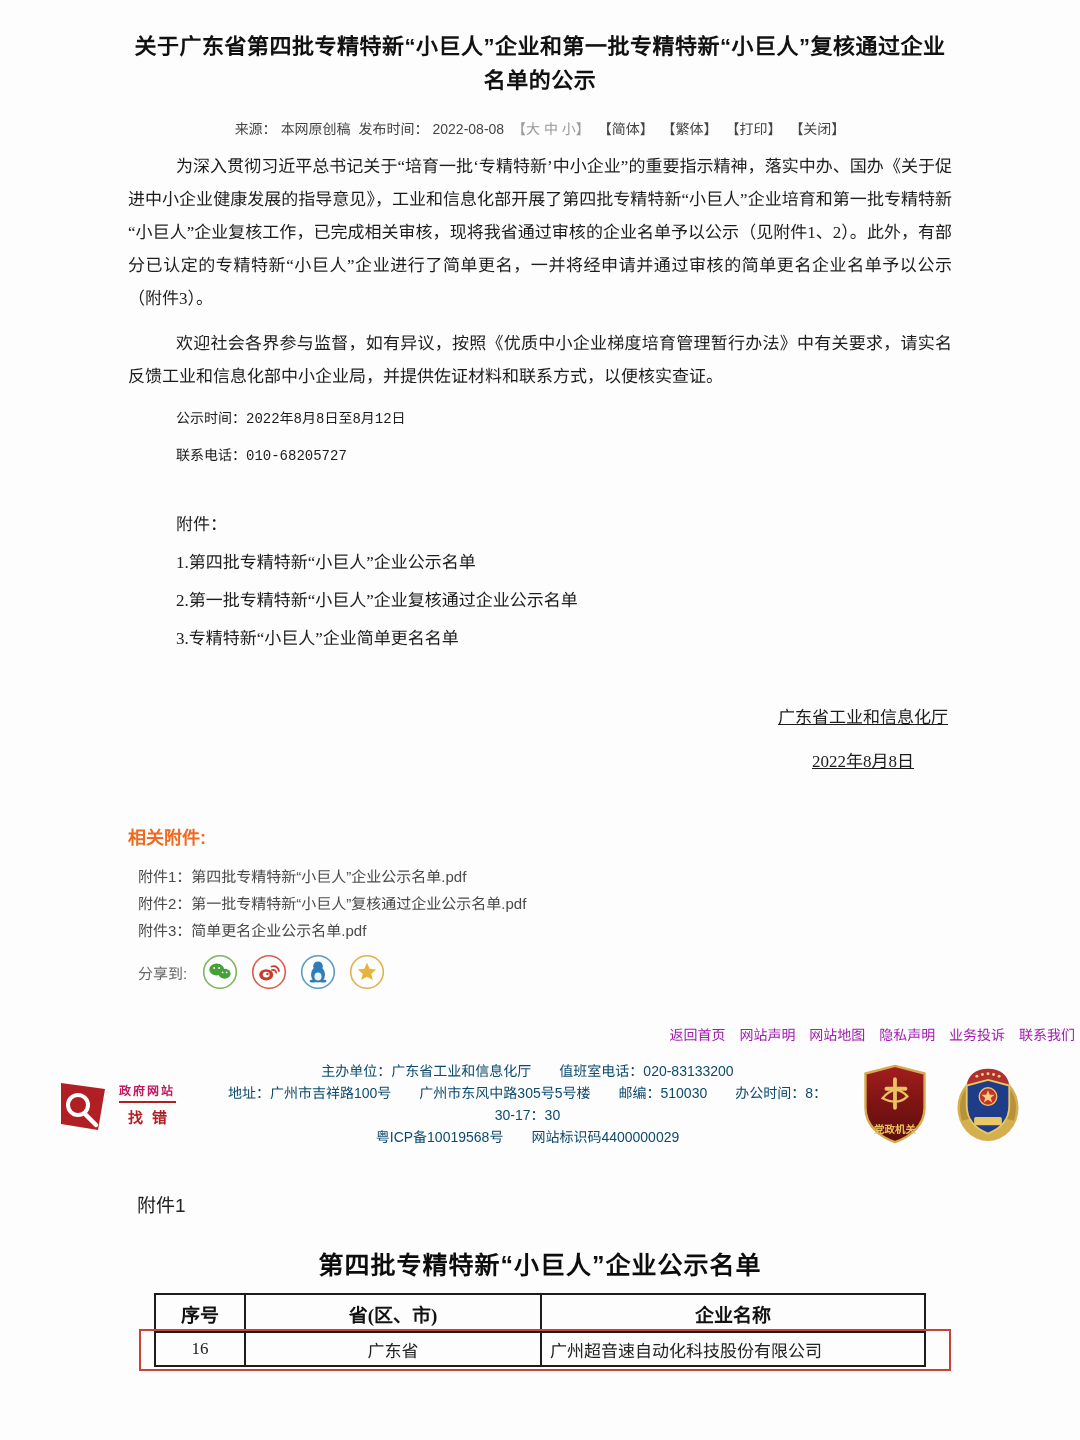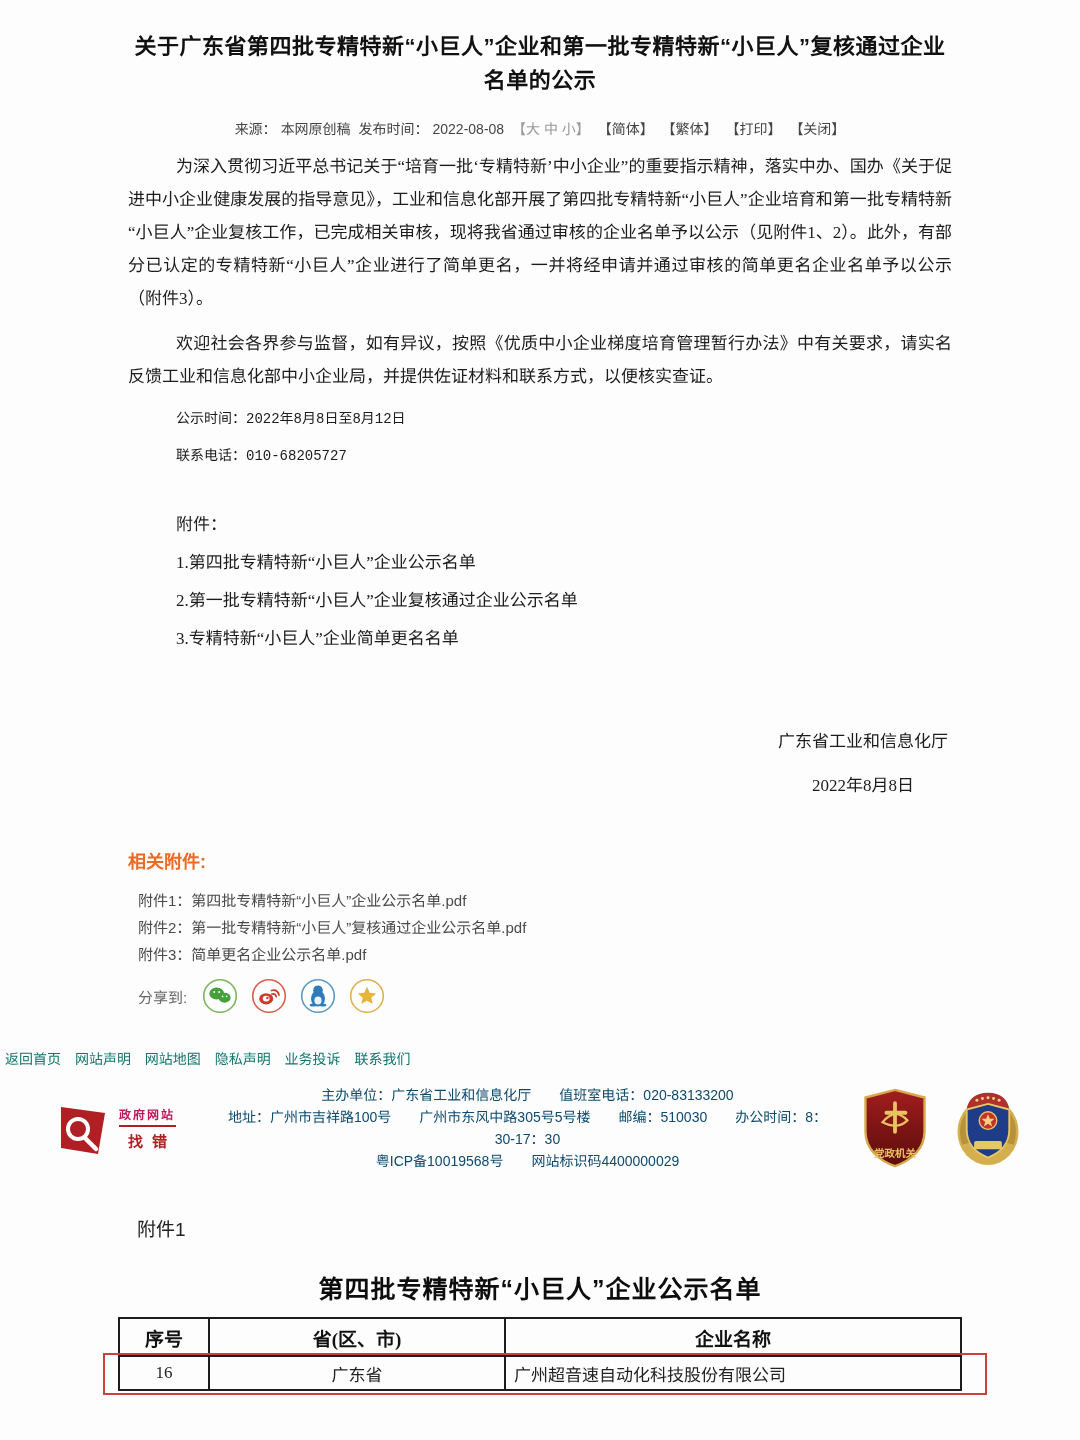--- a/index.html
+++ b/index.html
@@ -24,57 +24,57 @@
   .meta span { margin:0 2px; }
   .meta .ctrl { cursor:pointer; }
   .meta .dim { color:#999; }
 
   .body-text { font-family:"Liberation Serif","DejaVu Serif",serif; color:#1c1c1c; }
   .para { font-size:17px; line-height:33px; text-indent:48px; margin-top:12px; text-align:justify; }
   .single { font-size:14px; line-height:32px; text-indent:48px; margin-top:5px;font-family:Liberation Mono, monospace; }
   .att-block { margin-top:37px; }
   .att-line { font-size:17px; line-height:32px; text-indent:48px; margin-top:6px; }
 
-  .sign-wrap { margin-top:72px; display:flex; justify-content:flex-end; padding-right:4px; }
+  .sign-wrap { margin-top:48px; display:flex; justify-content:flex-end; padding-right:4px;text-decoration:underline; }
   .sign-inner { text-align:center; }
   .sign-org { font-size:17px; line-height:30px; }
   .sign-date { font-size:17px; line-height:30px; margin-top:14px; }
 
   
   .related { padding:0 128px; margin-top:46px; }
   .rel-heading { font-size:18px; font-weight:bold; color:#EE6A23; }
   .rel-files { margin-top:14px; padding-left:10px; }
   .rel-file { font-size:15px; color:#4a4a4a; line-height:27px; cursor:pointer; }
   .rel-file .fname { color:#4a4a4a;margin-top:26px; }
   .share-row { margin-top:10px; padding-left:10px; display:flex; align-items:center; gap:13px; }
   .share-label { font-size:15px; color:#666; margin-right:2px; }
   .share-ic { width:36px; height:36px; cursor:pointer; display:block; }
 
   
   .footer { margin-top:34px; }
-  .f-nav { text-align:left; font-size:14px; color:#0f766e; }
+  .f-nav { text-align:right; font-size:14px; color:#a21caf; }
   .f-nav span { margin:0 5px; cursor:pointer; }
   .f-main { margin-top:16px; display:flex; align-items:center; padding:0 55px; }
   .f-logo { width:165px; display:flex; align-items:center; gap:6px; flex-shrink:0; }
   .zc-text { }
   .zc-l1 { font-size:12px; font-weight:bold; color:#be185d; letter-spacing:2px; }
   .zc-div { border-top:2px solid #b01f24; margin:3px 0; }
   .zc-l2 { font-size:15px; font-weight:bold; color:#b01f24; letter-spacing:9px; text-align:center; text-indent:9px; }
   .f-info { flex:1; text-align:center; font-size:14px; color:#0c4a6e; line-height:22px; }
   .f-badges { width:190px; display:flex; justify-content:flex-end; gap:22px; flex-shrink:0; }
   .badge { display:block; cursor:pointer; }
 
   
   .preview { margin-top:42px; padding:0 95px; }
   .pv-label { font-size:19px; color:#222; margin-left:42px; }
   .pv-title {
     margin-top:28px; text-align:center; font-size:25px; font-weight:bold; color:#0d0d0d;
     letter-spacing:1px;
   }
-  .pv-table-wrap { position:relative; width:844px; margin:12px auto 0;border-radius:7px; }
+  .pv-table-wrap { position:relative; width:772px; margin:12px auto 0;border-radius:7px; }
   table.pv { width:100%; border-collapse:collapse; table-layout:fixed;
     font-family:"Liberation Serif","DejaVu Serif",serif; }
   table.pv th, table.pv td { border:2px solid #1c1c1c; }
   table.pv th { height:38px; font-size:19px; font-weight:bold; text-align:center; color:#111; }
   table.pv td { height:34px; font-size:17px; text-align:center; color:#222; }
   table.pv td.company { text-align:left; padding-left:8px; }
   col.c-seq { width:90px; } col.c-prov { width:296px; }
   .hl-box {
     position:absolute; left:-15px; right:-25px; top:36px; height:42px;
     border:2px solid #c9423a; pointer-events:none;

